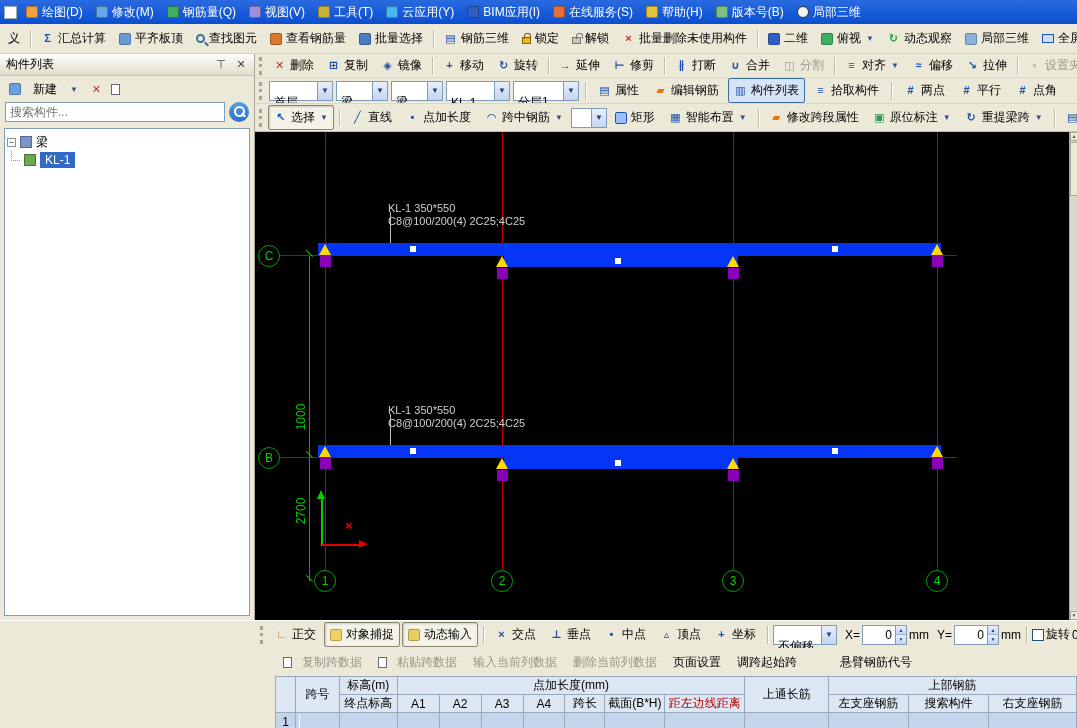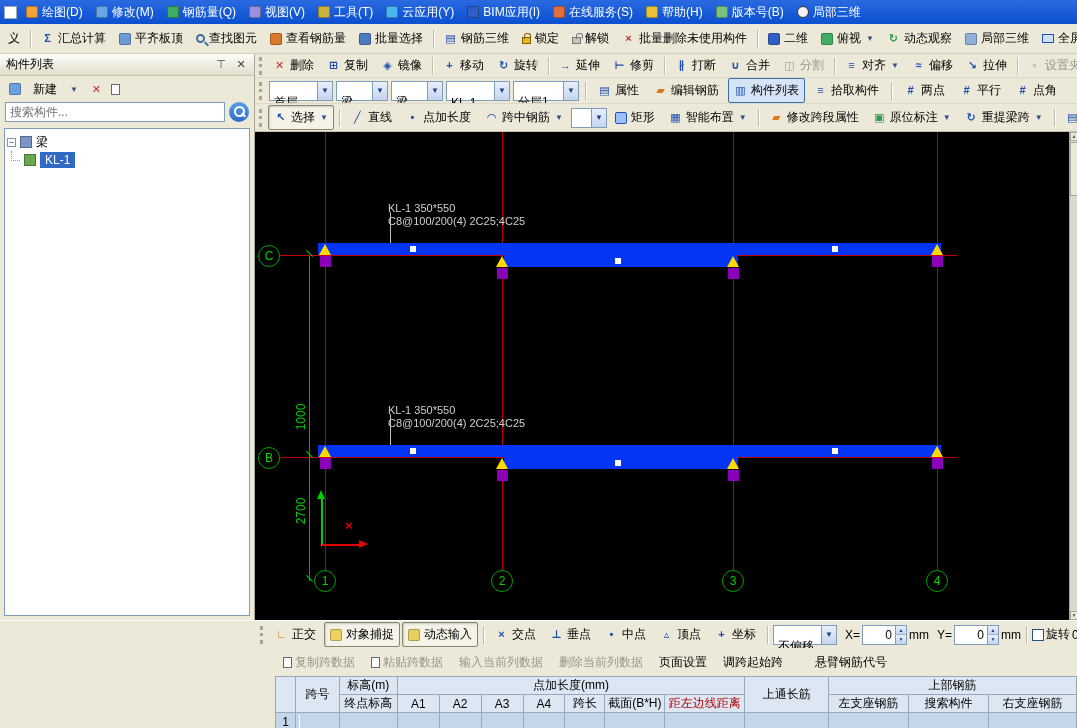--- a/index.html
+++ b/index.html
@@ -117,21 +117,21 @@
   .spinbox { display:flex; height:20px; flex:none; }
   .spin-val { width:34px; height:20px; border:1px solid #7f9db9; background:#fff; text-align:right;
     padding:0 3px; font:inherit; }
   .spin-arr { width:11px; display:flex; flex-direction:column; border:1px solid #7f9db9; border-left:none; }
   .spin-arr span { flex:1; font-size:5px; display:flex; align-items:center; justify-content:center;
     background:linear-gradient(#e8effc,#c4d5f0); color:#204080; }
   .spin-arr span:first-child{ border-bottom:1px solid #9db5d0; }
   
   #spanbtns { left:0; top:648px; width:1077px; height:28px; background:#ece9d8; display:flex;
     align-items:center; gap:6px; padding-left:278px; overflow:hidden; }
-  .span-btn { display:flex; align-items:center; gap:3px; padding:3px 5px; color:#9a968a; white-space:nowrap; }
+  .span-btn { display:flex; align-items:center; gap:10px; padding:3px 5px; color:#9a968a; white-space:nowrap; }
   .span-btn.en { color:#000; }
   
   #spantable { position:absolute; left:275px; top:676px; border-collapse:collapse; table-layout:fixed; }
   #spantable td { border:1px solid #9aa8bc; font-size:12px; text-align:center; height:17px;
     background:#dde7f3; overflow:hidden; white-space:nowrap; padding:0 1px; }
   #spantable tr.drow td { height:18px; background:#c6d6ea; }
   td.hl { background:#f09048; color:#b00000; }
   td.rownum { background:#f9a94e; color:#000; }
   td.selcell { background:#335a96; position:relative; }
   .caret { position:absolute; left:3px; top:2px; width:1px; height:13px; background:#fff; }
@@ -626,21 +626,21 @@
       </div>
     <div class="span-btn">
         <span>删除当前列数据</span>
       </div>
     <div class="span-btn en">
         <span>页面设置</span>
       </div>
     <div class="span-btn en">
         <span>调跨起始跨</span>
       </div>
-    <div class="span-btn en" style="margin-left:16px">
+    <div class="span-btn en" style="margin-left:27px">
         <span>悬臂钢筋代号</span>
       </div>
   </div>
 
   <table id="spantable">
     <colgroup>
       <col style="width:20px">
         <col style="width:44px">
         <col style="width:58px">
       <col style="width:42px">

